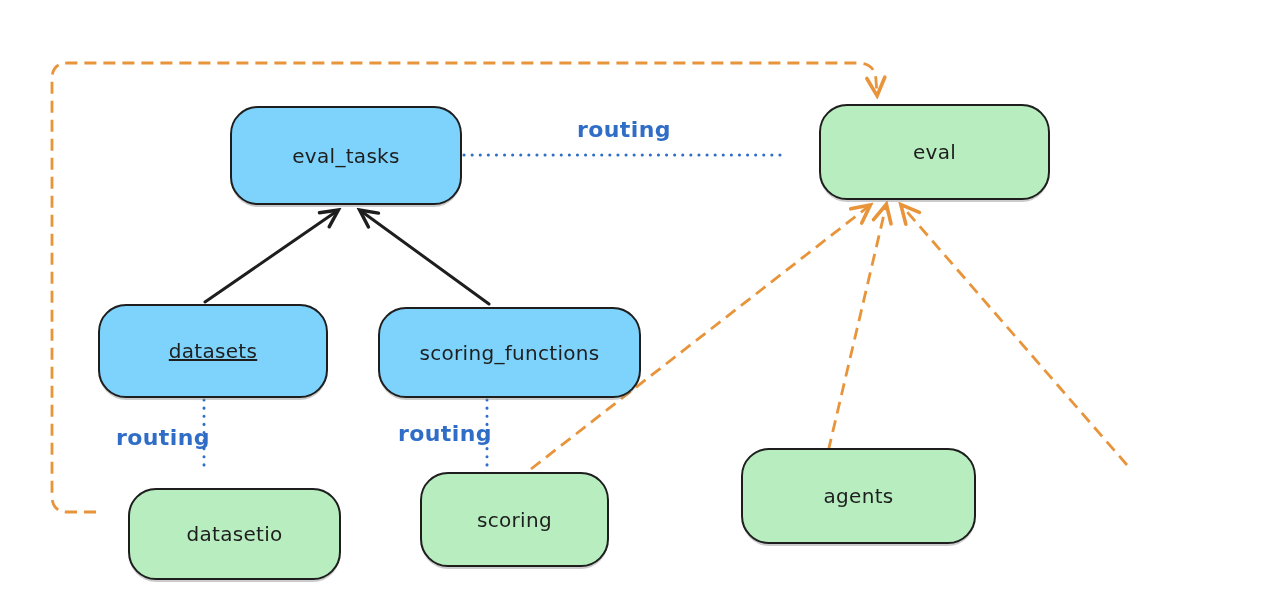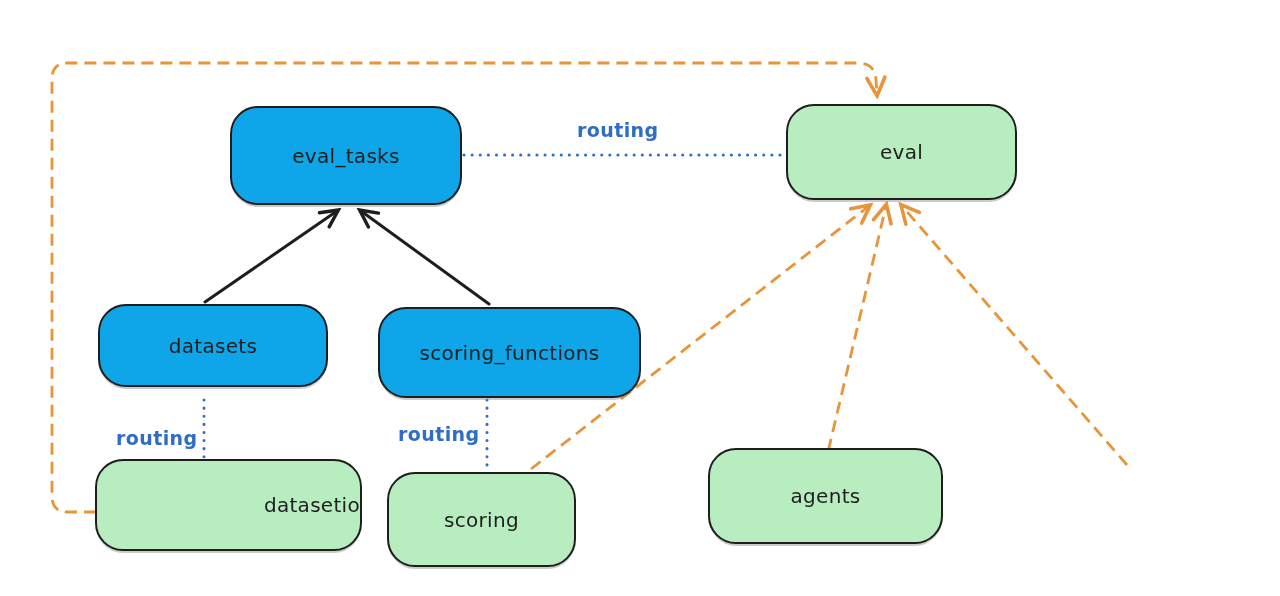--- a/index.html
+++ b/index.html
@@ -8,24 +8,24 @@
     font-family:"DejaVu Sans", sans-serif;overflow:hidden;
   }
   #connector-layer{position:absolute;left:0;top:0;width:1280px;height:596px;}
   .node{
     position:absolute;box-sizing:border-box;
     border:2.5px solid #1e1e1e;border-radius:28px;
     display:flex;align-items:center;justify-content:center;
     font-size:20px;color:#1e1e1e;letter-spacing:.3px;
     box-shadow:0 3px 0 -1px rgba(140,140,140,.45);
   }
-  .node.blue{background:#0ea5e9;}
-  .node.green{background:#b7edbf;}
+  .node.blue{background:#7dd3fc;}
+  .node.green{background:#b7edbf;margin-left:33px;}
   .edge-label{
-    position:absolute;color:#2f6dc6;font-weight:700;font-size:19px;
+    position:absolute;color:#2f6dc6;font-weight:700;font-size:22px;
     letter-spacing:.4px;line-height:24px;white-space:nowrap;
   }
   .dotted-blue{stroke:#2f6dc6;stroke-width:3;fill:none;stroke-linecap:round;stroke-dasharray:0.1 8;}
   .solid-black{stroke:#1e1e1e;stroke-width:3;fill:none;stroke-linecap:round;}
   .dashed-orange{stroke:#e8943a;stroke-width:2.8;fill:none;stroke-dasharray:12 7;}
 </style>
 </head>
 <body>
 
 <div id="canvas">
@@ -54,29 +54,29 @@
   </svg>
 
   <div class="node blue" style="left:230px;top:106px;width:232px;height:99px;">
     <span class="node-label">eval_tasks</span>
   </div>
 
   <div class="node green" style="left:786px;top:104px;width:231px;height:96px;">
     <span class="node-label">eval</span>
   </div>
 
-  <div class="node blue" style="left:98px;top:304px;width:230px;height:83px;">
+  <div class="node blue" style="left:98px;top:304px;width:230px;height:94px;text-decoration:underline;">
     <span class="node-label">datasets</span>
   </div>
 
   <div class="node blue" style="left:378px;top:307px;width:263px;height:91px;">
     <span class="node-label">scoring_functions</span>
   </div>
 
-  <div class="node green" style="left:95px;top:459px;width:267px;height:92px;justify-content:flex-end;">
+  <div class="node green" style="left:95px;top:488px;width:213px;height:92px;">
     <span class="node-label">datasetio</span>
   </div>
 
   <div class="node green" style="left:387px;top:472px;width:189px;height:95px;">
     <span class="node-label">scoring</span>
   </div>
 
   <div class="node green" style="left:708px;top:448px;width:235px;height:96px;">
     <span class="node-label">agents</span>
   </div>

